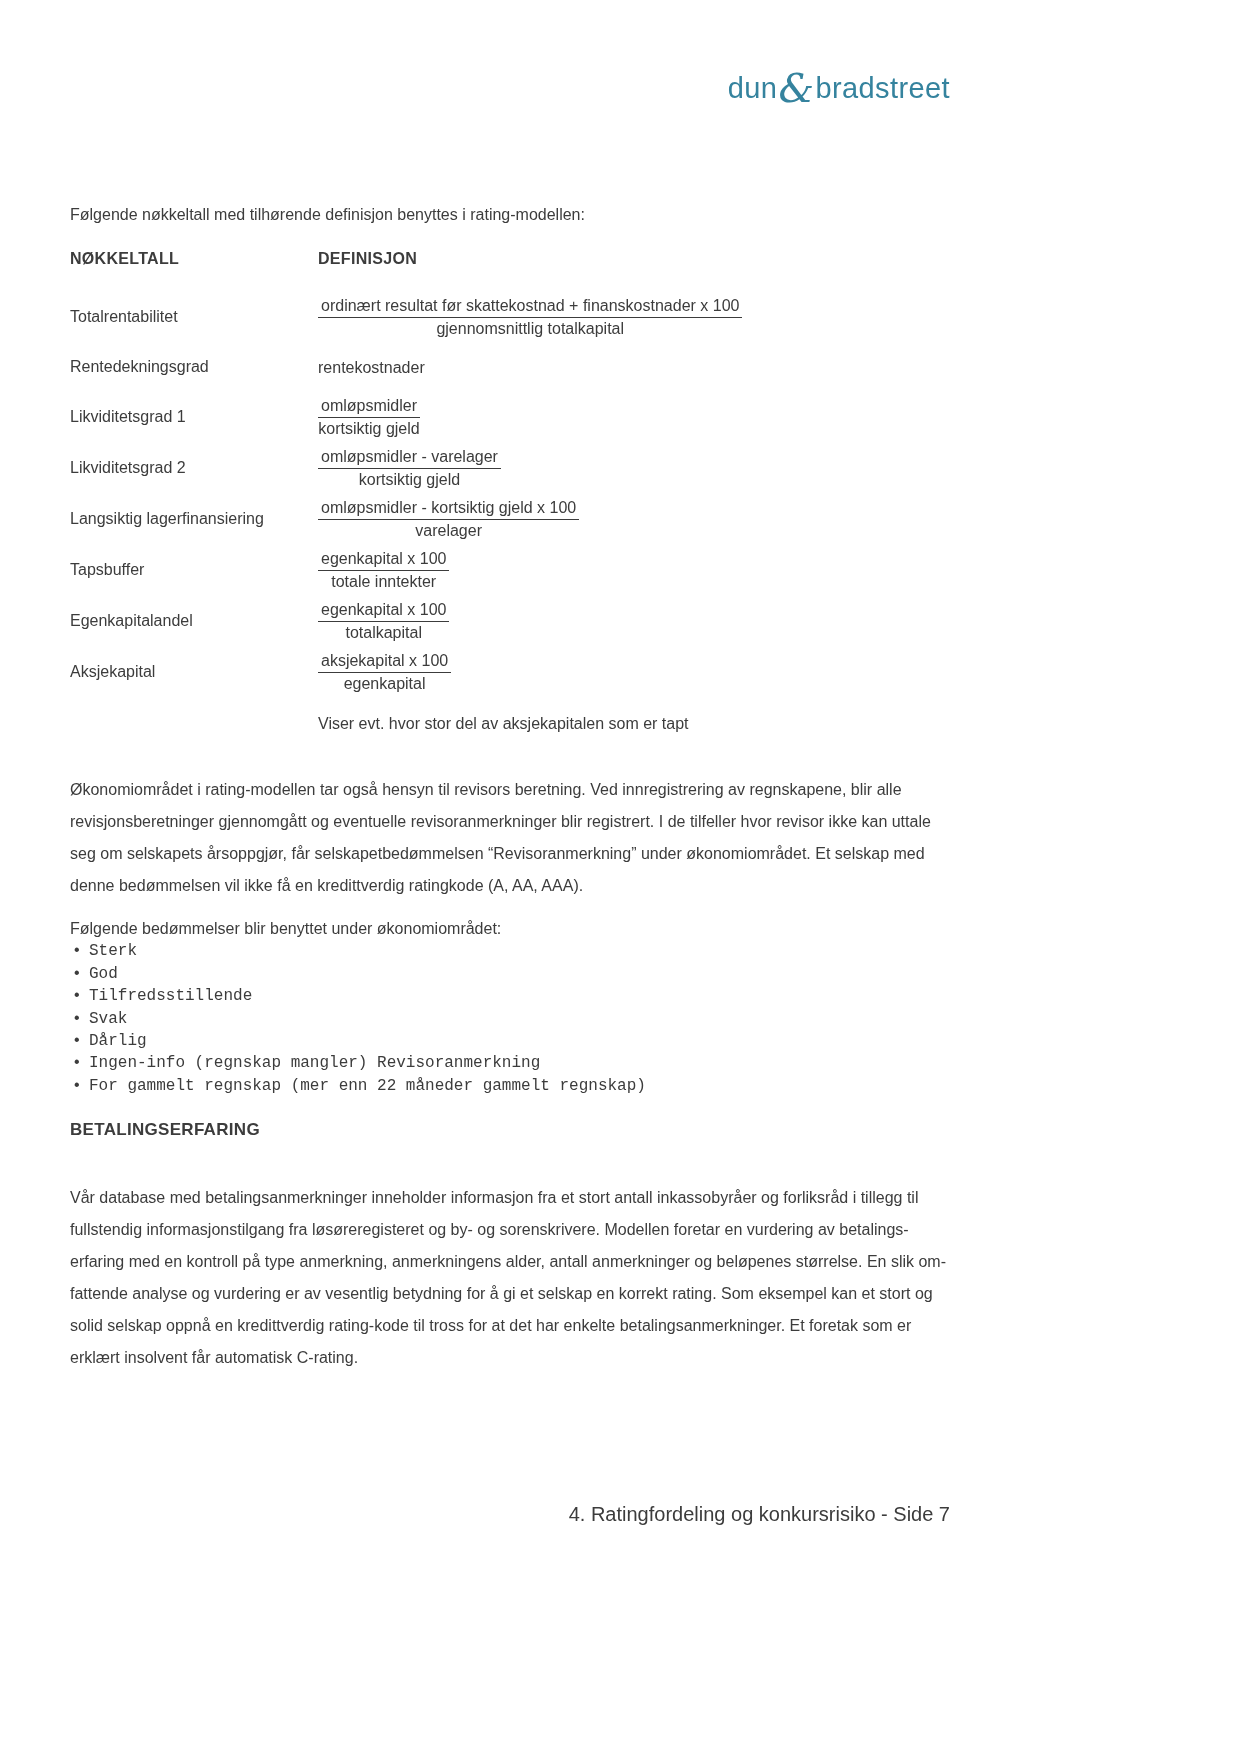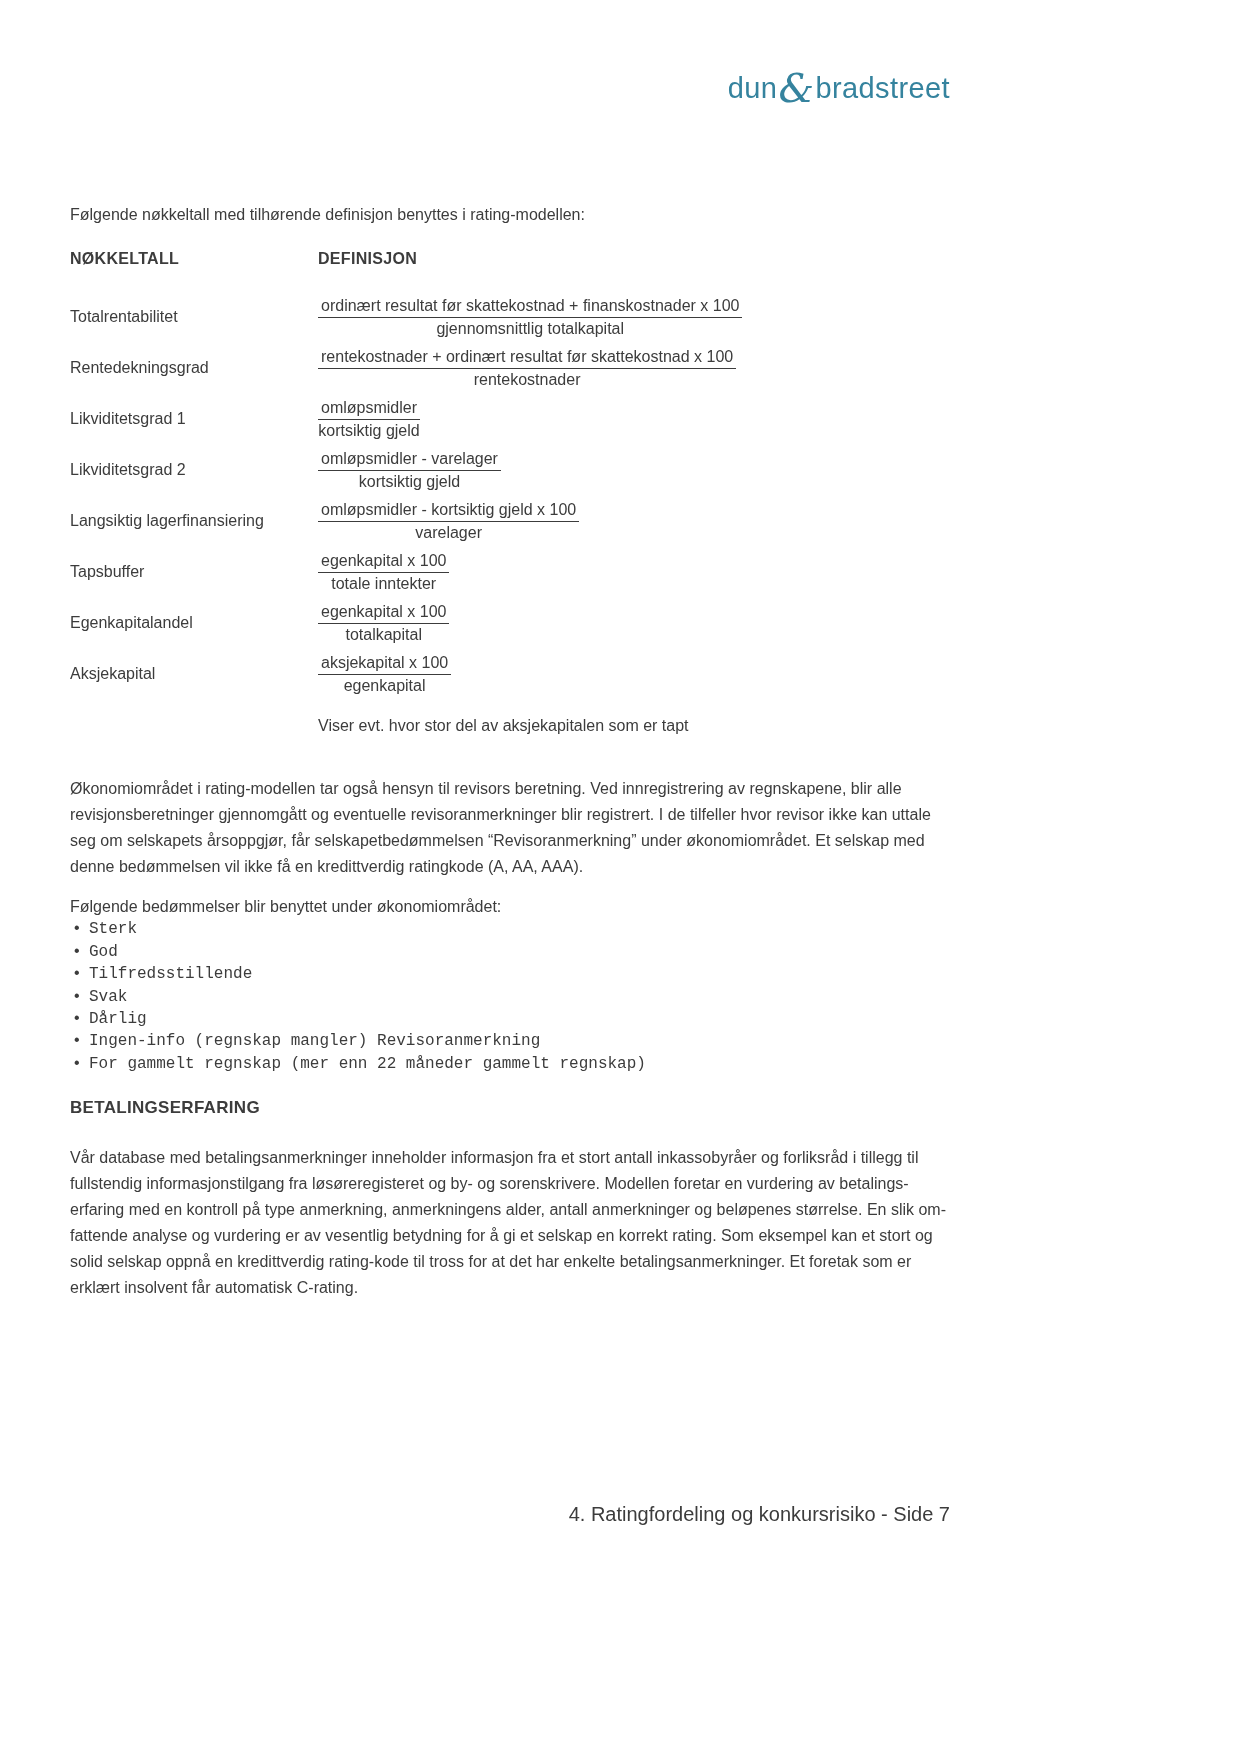--- a/index.html
+++ b/index.html
@@ -52,42 +52,42 @@
   .fraction { display: inline-block; text-align: center; line-height: 21px; }
   .fraction .num {
     display: inline-block;
     border-bottom: 1px solid #3c3c3c;
     padding: 0 3px 1px 3px;
   }
   .fraction .den { display: block; }
   .tbl-note { margin-left: 248px; margin-top: 20px; }
 
   
-  .para { line-height: 26px; }
+  .para { line-height: 32px; }
   .p-economy { margin-top: 40px; }
   .bullets-intro { margin-top: 16px; line-height: 22.4px; }
   ul.assessments { list-style: none; font-family: Liberation Mono, monospace; }
   ul.assessments li {
     position: relative;
     padding-left: 19px;
     line-height: 22.4px;
   }
   ul.assessments li::before {
     content: "\2022";
     position: absolute;
     left: 2px;
     top: 0;
   }
   .section-heading {
     font-weight: bold;
     letter-spacing: 0.3px;
     margin-top: 20px;
     line-height: 25px;
   }
-  .p-payment-2 { margin-top: 25px; }
+  .p-payment-2 { margin-top: 40px; }
 
   
   .footer {
     position: absolute;
     top: 1503px;
     right: 291px;
     font-size: 20px;
     white-space: nowrap;
   }
 </style>
@@ -114,21 +114,20 @@
     <div class="row-label">Totalrentabilitet</div>
     <div class="fraction">
       <span class="num">ordinært resultat før skattekostnad + finanskostnader x 100</span>
       <span class="den">gjennomsnittlig totalkapital</span>
     </div>
   </div>
 
   <div class="def-row">
     <div class="row-label">Rentedekningsgrad</div>
     <div class="fraction">
-      <span class="num">rentekostnader + ordinært resultat før skattekostnad x 100</span>
       <span class="den">rentekostnader</span>
     </div>
   </div>
 
   <div class="def-row">
     <div class="row-label">Likviditetsgrad 1</div>
     <div class="fraction">
       <span class="num">omløpsmidler</span>
       <span class="den">kortsiktig gjeld</span>
     </div>

